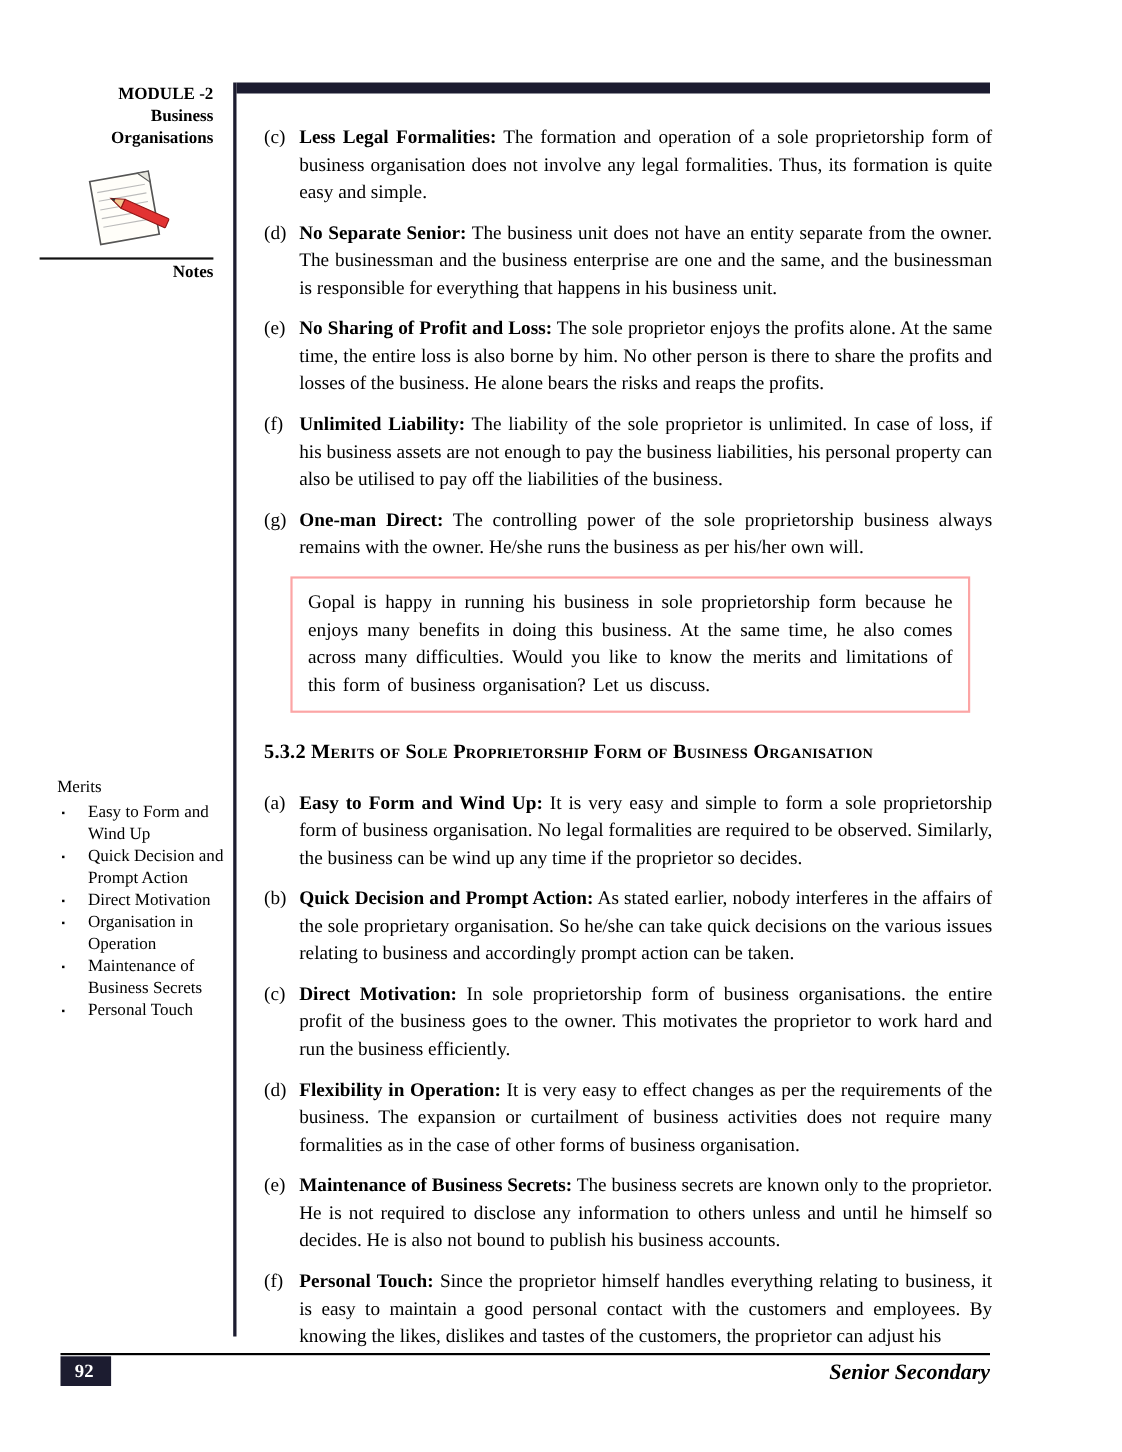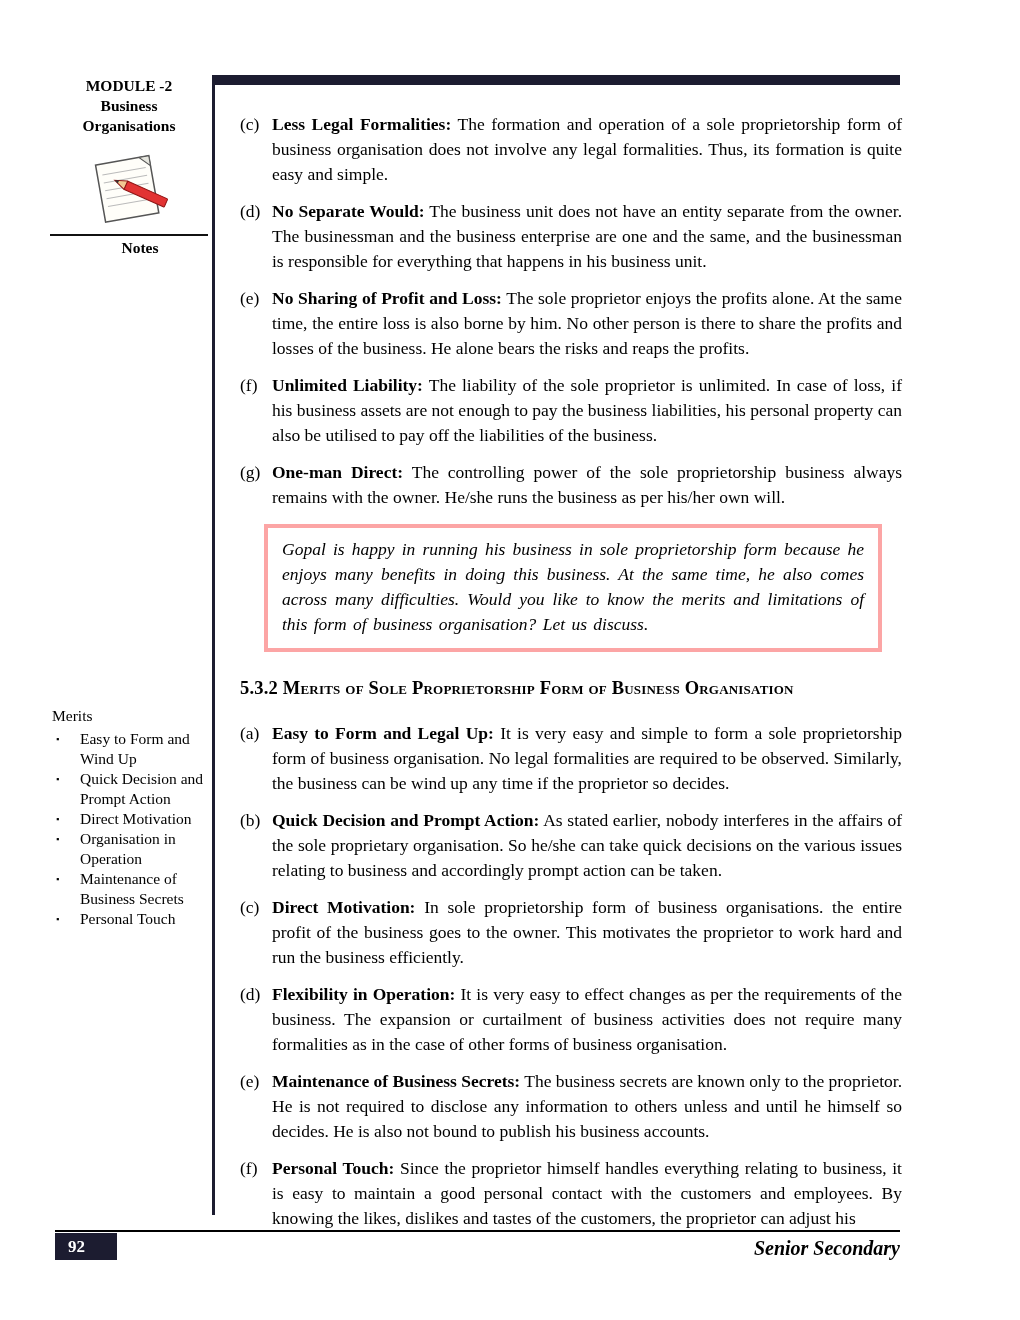--- a/index.html
+++ b/index.html
@@ -13,21 +13,21 @@
     font-family: "Liberation Serif", "DejaVu Serif", serif;
     color: #000;
     overflow: hidden;
   }
 
   
   .top-bar { position: absolute; left: 215px; top: 75px; width: 685px; height: 10px; background: var(--bar); }
   .v-line  { position: absolute; left: 212px; top: 75px; width: 3px;  height: 1140px; background: var(--bar); }
 
   
-  .sidebar-top { position: absolute; left: 50px; top: 76px; width: 158px; text-align: center; }
+  .sidebar-top { position: absolute; left: 36px; top: 76px; width: 158px; text-align: right; }
   .module-title { font-weight: bold; font-size: 15.5px; line-height: 20px; }
   .notes-icon { margin: 12px auto 0; width: 115px; height: 82px; }
   .notes-rule { height: 2px; background: #111; margin-top: 4px; }
   .notes-label { font-weight: bold; font-size: 15.5px; margin-top: 3px; padding-left: 22px; }
 
   
   .sidebar-merits { position: absolute; left: 52px; top: 706px; width: 160px; font-size: 15.5px; line-height: 20px; }
   .merits-heading { margin-bottom: 3px; }
   .bullet-item { display: flex; }
   .bullet { flex: 0 0 28px; font-size: 9px; line-height: 20px; padding-left: 4px; }
@@ -35,40 +35,39 @@
 
   
   .content { position: absolute; left: 240px; top: 112px; width: 662px; font-size: 17.5px; line-height: 25px; }
   .item { display: flex; margin-bottom: 12px; }
   .item-label { flex: 0 0 32px; }
   .item-body { flex: 1; text-align: justify; }
   .term { font-weight: bold; }
 
   .discussion-box {
     margin: 14px 20px 0 24px;
-    border: 4px solid #fca5a5;
+    border: 2px solid #fca5a5;
     padding: 9px 14px 11px;
-    font-style: italic;
     text-align: justify;
     word-spacing: 2px;
   }
 
   .section-heading {
     margin: 24px 0 20px;
     font-size: 18.5px;
     font-weight: bold;
     white-space: nowrap;
     letter-spacing: 0.2px;
   }
   .heading-text { font-variant: small-caps; text-align: right; }
 
   
   .footer-rule { position: absolute; left: 55px; top: 1230px; width: 845px; height: 2px; background: #000; }
   .page-box {
-    position: absolute; left: 55px; top: 1233px; width: 62px; height: 27px;
+    position: absolute; left: 55px; top: 1233px; width: 46px; height: 27px;
     background: var(--bar); color: #fff; font-weight: bold; font-size: 17px;
     display: flex; align-items: center; padding-left: 13px;
   }
   .footer-right {
     position: absolute; right: 120px; top: 1237px;
     font-weight: bold; font-style: italic; font-size: 20px;
   }
 </style>
 </head>
 <body>
@@ -135,21 +134,21 @@
   </aside>
 
   <main class="content">
 
     <div class="item">
       <span class="item-label">(c)</span>
       <div class="item-body"><b class="term">Less Legal Formalities:</b> <span>The formation and operation of a sole proprietorship form of business organisation does not involve any legal formalities. Thus, its formation is quite easy and simple.</span></div>
     </div>
     <div class="item">
       <span class="item-label">(d)</span>
-      <div class="item-body"><b class="term">No Separate Would:</b> <span>The business unit does not have an entity separate from the owner. The businessman and the business enterprise are one and the same, and the businessman is responsible for everything that happens in his business unit.</span></div>
+      <div class="item-body"><b class="term">No Separate Senior:</b> <span>The business unit does not have an entity separate from the owner. The businessman and the business enterprise are one and the same, and the businessman is responsible for everything that happens in his business unit.</span></div>
     </div>
     <div class="item">
       <span class="item-label">(e)</span>
       <div class="item-body"><b class="term">No Sharing of Profit and Loss:</b> <span>The sole proprietor enjoys the profits alone. At the same time, the entire loss is also borne by him. No other person is there to share the profits and losses of the business. He alone bears the risks and reaps the profits.</span></div>
     </div>
     <div class="item">
       <span class="item-label">(f)</span>
       <div class="item-body"><b class="term">Unlimited Liability:</b> <span>The liability of the sole proprietor is unlimited. In case of loss, if his business assets are not enough to pay the business liabilities, his personal property can also be utilised to pay off the liabilities of the business.</span></div>
     </div>
     <div class="item">
@@ -161,21 +160,21 @@
       <p>Gopal is happy in running his business in sole proprietorship form because he enjoys many benefits in doing this business. At the same time, he also comes across many difficulties. Would you like to know the merits and limitations of this form of business organisation? Let us discuss.</p>
     </div>
 
     <h2 class="section-heading">
       <span class="heading-num">5.3.2</span>
       <span class="heading-text">Merits of Sole Proprietorship Form of Business Organisation</span>
     </h2>
 
     <div class="item">
       <span class="item-label">(a)</span>
-      <div class="item-body"><b class="term">Easy to Form and Legal Up:</b> <span>It is very easy and simple to form a sole proprietorship form of business organisation. No legal formalities are required to be observed. Similarly, the business can be wind up any time if the proprietor so decides.</span></div>
+      <div class="item-body"><b class="term">Easy to Form and Wind Up:</b> <span>It is very easy and simple to form a sole proprietorship form of business organisation. No legal formalities are required to be observed. Similarly, the business can be wind up any time if the proprietor so decides.</span></div>
     </div>
     <div class="item">
       <span class="item-label">(b)</span>
       <div class="item-body"><b class="term">Quick Decision and Prompt Action:</b> <span>As stated earlier, nobody interferes in the affairs of the sole proprietary organisation. So he/she can take quick decisions on the various issues relating to business and accordingly prompt action can be taken.</span></div>
     </div>
     <div class="item">
       <span class="item-label">(c)</span>
       <div class="item-body"><b class="term">Direct Motivation:</b> <span>In sole proprietorship form of business organisations. the entire profit of the business goes to the owner. This motivates the proprietor to work hard and run the business efficiently.</span></div>
     </div>
     <div class="item">

